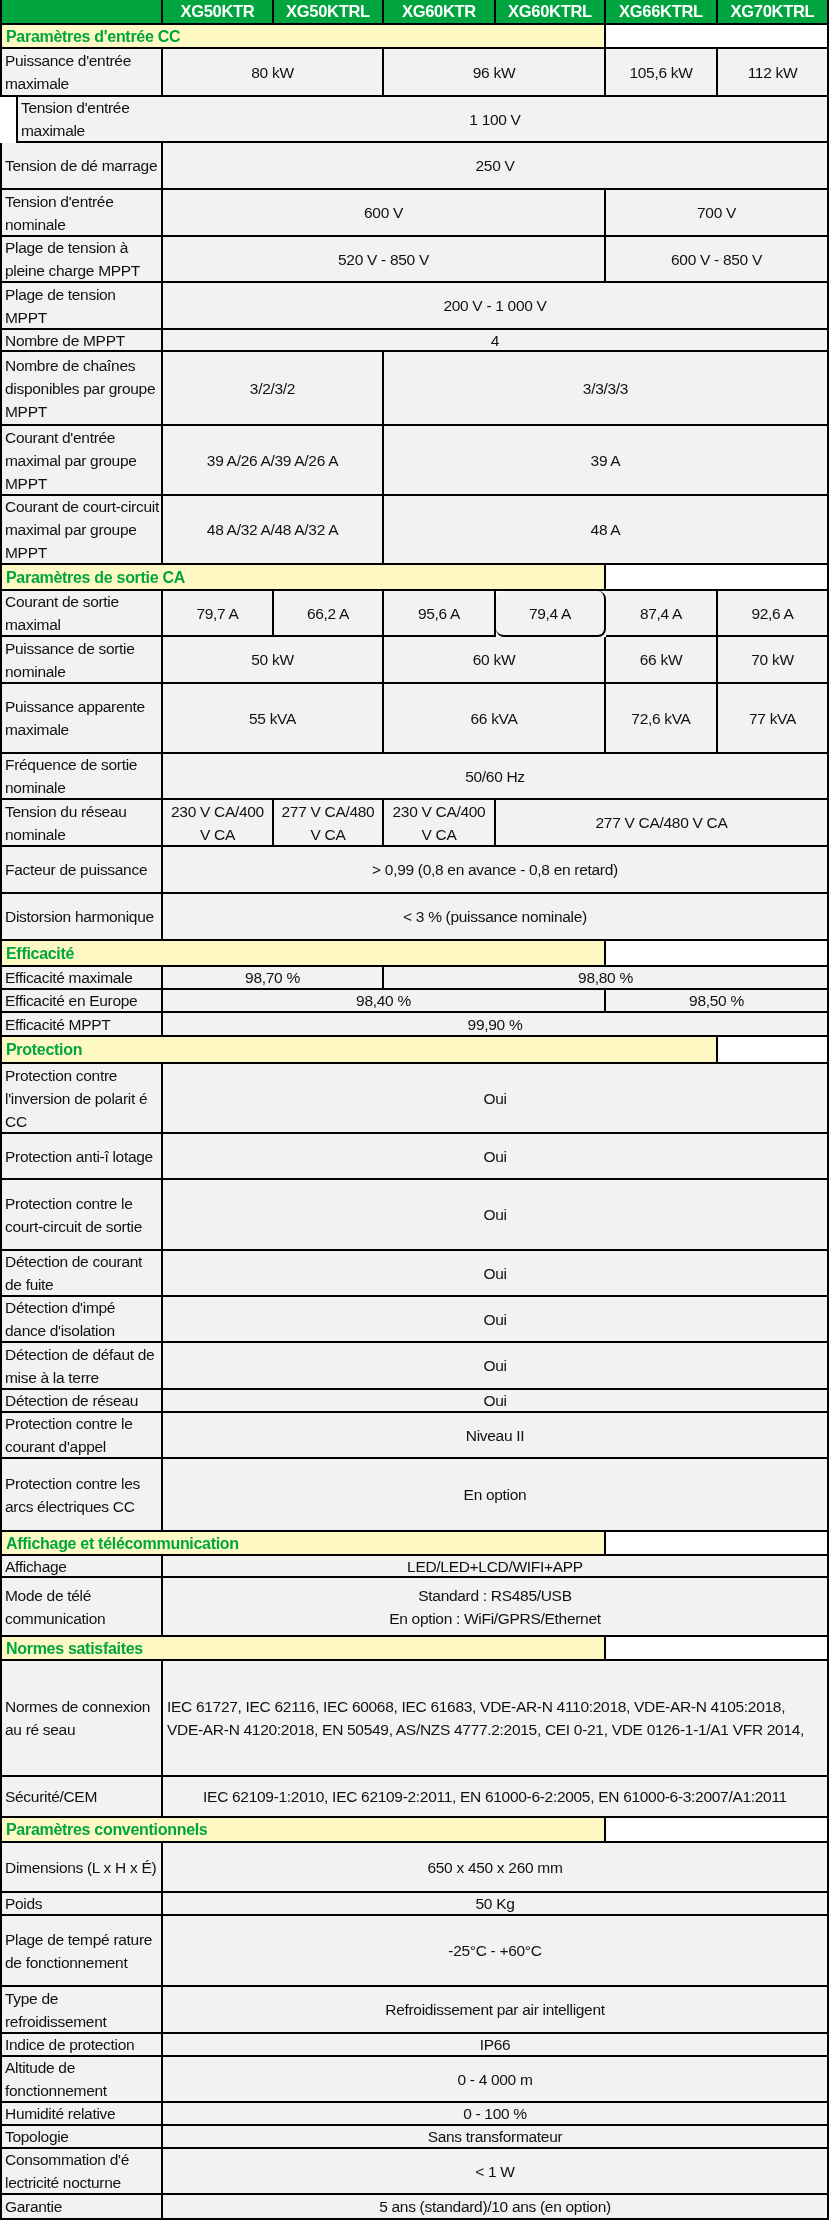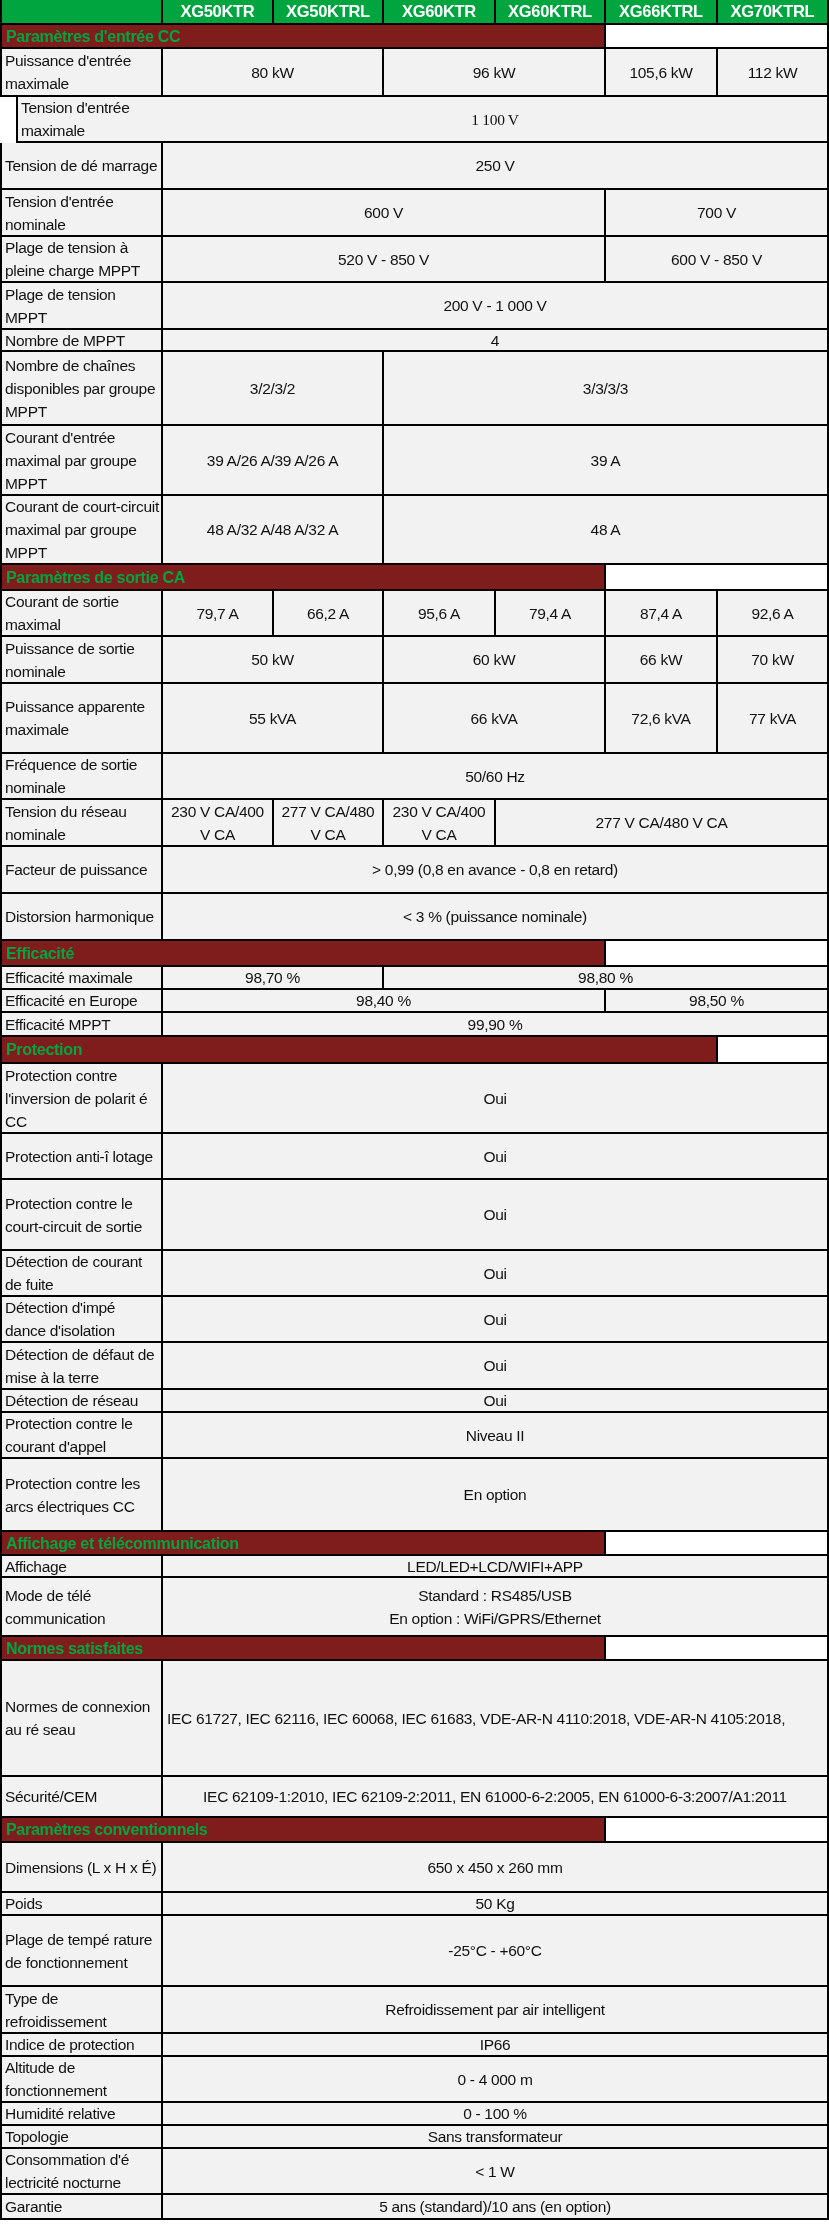--- a/index.html
+++ b/index.html
@@ -6,21 +6,21 @@
   body { width: 829px; height: 2225px; position: relative; overflow: hidden;
          font-family: "Liberation Sans", "DejaVu Sans", sans-serif; color: #111; }
   #sheet { position: absolute; left: 0; top: 0; width: 829px; height: 2225px; }
   .cell { position: absolute; box-sizing: border-box; display: flex; align-items: center;
           justify-content: center; text-align: center; font-size: 15.5px; line-height: 23px;
           background: #f2f2f2; border-right: 2px solid #000; border-bottom: 2px solid #000;
           padding: 0 2px; overflow: hidden; letter-spacing: -0.3px; }
   .cell.label { justify-content: flex-start; text-align: left; padding-left: 3px; border-left: 2px solid #000; }
   .cell.hdr { background: #00a540; color: #fff; font-weight: bold; font-size: 16.5px; }
   .cell.hdr.corner { border-left: 2px solid #000; }
-  .cell.section { background: #7f1d1d; color: #00a540; font-weight: bold; justify-content: flex-start;
+  .cell.section { background: #fef9c3; color: #00a540; font-weight: bold; justify-content: flex-start;
                   padding-left: 4px; font-size: 16px; border-left: 2px solid #000; }
   .cell.section-tail { background: #ffffff; }
   .cell.multiline { flex-direction: column; }
   .cell.left-text { justify-content: center; align-items: flex-start; text-align: left; padding-left: 4px; }
 </style>
 </head>
 <body>
 
 <div id="sheet">
 
@@ -34,21 +34,21 @@
 
   <div id="body-rows">
       <div class="cell section" style="left: 0px; top: 25px; width: 606px; height: 24px;">Paramètres d'entrée CC</div>
       <div class="cell section-tail" style="left: 606px; top: 25px; width: 223px; height: 24px;"></div>
       <div class="cell label" style="left: 0px; top: 49px; width: 163px; height: 48px;">Puissance d'entrée maximale</div>
       <div class="cell value" style="left: 163px; top: 49px; width: 221px; height: 48px;">80 kW</div>
       <div class="cell value" style="left: 384px; top: 49px; width: 222px; height: 48px;">96 kW</div>
       <div class="cell value" style="left: 606px; top: 49px; width: 112px; height: 48px;">105,6 kW</div>
       <div class="cell value" style="left: 718px; top: 49px; width: 111px; height: 48px;">112 kW</div>
       <div class="cell label" style="left: 0px; top: 97px; width: 163px; height: 46px; margin-left: 16px;">Tension d'entrée maximale</div>
-      <div class="cell value" style="left: 163px; top: 97px; width: 666px; height: 46px; font-family: Liberation Serif, serif;">1 100 V</div>
+      <div class="cell value" style="left: 163px; top: 97px; width: 666px; height: 46px;">1 100 V</div>
       <div class="cell label" style="left: 0px; top: 143px; width: 163px; height: 47px;">Tension de dé marrage</div>
       <div class="cell value" style="left: 163px; top: 143px; width: 666px; height: 47px;">250 V</div>
       <div class="cell label" style="left: 0px; top: 190px; width: 163px; height: 47px;">Tension d'entrée nominale</div>
       <div class="cell value" style="left: 163px; top: 190px; width: 443px; height: 47px;">600 V</div>
       <div class="cell value" style="left: 606px; top: 190px; width: 223px; height: 47px;">700 V</div>
       <div class="cell label" style="left: 0px; top: 237px; width: 163px; height: 46px;">Plage de tension à pleine charge MPPT</div>
       <div class="cell value" style="left: 163px; top: 237px; width: 443px; height: 46px;">520 V - 850 V</div>
       <div class="cell value" style="left: 606px; top: 237px; width: 223px; height: 46px;">600 V - 850 V</div>
       <div class="cell label" style="left: 0px; top: 283px; width: 163px; height: 47px;">Plage de tension MPPT</div>
       <div class="cell value" style="left: 163px; top: 283px; width: 666px; height: 47px;">200 V - 1 000 V</div>
@@ -62,21 +62,21 @@
       <div class="cell value" style="left: 384px; top: 426px; width: 445px; height: 70px;">39 A</div>
       <div class="cell label" style="left: 0px; top: 496px; width: 163px; height: 69px;">Courant de court-circuit maximal par groupe MPPT</div>
       <div class="cell value" style="left: 163px; top: 496px; width: 221px; height: 69px;">48 A/32 A/48 A/32 A</div>
       <div class="cell value" style="left: 384px; top: 496px; width: 445px; height: 69px;">48 A</div>
       <div class="cell section" style="left: 0px; top: 565px; width: 606px; height: 26px;">Paramètres de sortie CA</div>
       <div class="cell section-tail" style="left: 606px; top: 565px; width: 223px; height: 26px;"></div>
       <div class="cell label" style="left: 0px; top: 591px; width: 163px; height: 46px;">Courant de sortie maximal</div>
       <div class="cell value" style="left: 163px; top: 591px; width: 111px; height: 46px;">79,7 A</div>
       <div class="cell value" style="left: 274px; top: 591px; width: 110px; height: 46px;">66,2 A</div>
       <div class="cell value" style="left: 384px; top: 591px; width: 112px; height: 46px;">95,6 A</div>
-      <div class="cell value" style="left: 496px; top: 591px; width: 110px; height: 46px;">79,4 A</div>
+      <div class="cell value" style="left: 496px; top: 591px; width: 110px; height: 46px; border-radius: 8px;">79,4 A</div>
       <div class="cell value" style="left: 606px; top: 591px; width: 112px; height: 46px;">87,4 A</div>
       <div class="cell value" style="left: 718px; top: 591px; width: 111px; height: 46px;">92,6 A</div>
       <div class="cell label" style="left: 0px; top: 637px; width: 163px; height: 47px;">Puissance de sortie nominale</div>
       <div class="cell value" style="left: 163px; top: 637px; width: 221px; height: 47px;">50 kW</div>
       <div class="cell value" style="left: 384px; top: 637px; width: 222px; height: 47px;">60 kW</div>
       <div class="cell value" style="left: 606px; top: 637px; width: 112px; height: 47px;">66 kW</div>
       <div class="cell value" style="left: 718px; top: 637px; width: 111px; height: 47px;">70 kW</div>
       <div class="cell label" style="left: 0px; top: 684px; width: 163px; height: 70px;">Puissance apparente maximale</div>
       <div class="cell value" style="left: 163px; top: 684px; width: 221px; height: 70px;">55 kVA</div>
       <div class="cell value" style="left: 384px; top: 684px; width: 222px; height: 70px;">66 kVA</div>
@@ -130,20 +130,21 @@
       <div class="cell label" style="left: 0px; top: 1578px; width: 163px; height: 59px;">Mode de télé communication</div>
       <div class="cell value multiline" style="left: 163px; top: 1578px; width: 666px; height: 59px;">
         <div>Standard : RS485/USB</div>
         <div>En option : WiFi/GPRS/Ethernet</div>
       </div>
       <div class="cell section" style="left: 0px; top: 1637px; width: 606px; height: 24px;">Normes satisfaites</div>
       <div class="cell section-tail" style="left: 606px; top: 1637px; width: 223px; height: 24px;"></div>
       <div class="cell label" style="left: 0px; top: 1661px; width: 163px; height: 116px;">Normes de connexion au ré seau</div>
       <div class="cell value multiline left-text" style="left: 163px; top: 1661px; width: 666px; height: 116px;">
         <div>IEC 61727, IEC 62116, IEC 60068, IEC 61683, VDE-AR-N 4110:2018, VDE-AR-N 4105:2018,</div>
+        <div>VDE-AR-N 4120:2018, EN 50549, AS/NZS 4777.2:2015, CEI 0-21, VDE 0126-1-1/A1 VFR 2014,</div>
       </div>
       <div class="cell label" style="left: 0px; top: 1777px; width: 163px; height: 41px;">Sécurité/CEM</div>
       <div class="cell value" style="left: 163px; top: 1777px; width: 666px; height: 41px;">IEC 62109-1:2010, IEC 62109-2:2011, EN 61000-6-2:2005, EN 61000-6-3:2007/A1:2011</div>
       <div class="cell section" style="left: 0px; top: 1818px; width: 606px; height: 25px;">Paramètres conventionnels</div>
       <div class="cell section-tail" style="left: 606px; top: 1818px; width: 223px; height: 25px;"></div>
       <div class="cell label" style="left: 0px; top: 1843px; width: 163px; height: 50px;">Dimensions (L x H x É)</div>
       <div class="cell value" style="left: 163px; top: 1843px; width: 666px; height: 50px;">650 x 450 x 260 mm</div>
       <div class="cell label" style="left: 0px; top: 1893px; width: 163px; height: 23px;">Poids</div>
       <div class="cell value" style="left: 163px; top: 1893px; width: 666px; height: 23px;">50 Kg</div>
       <div class="cell label" style="left: 0px; top: 1916px; width: 163px; height: 71px;">Plage de tempé rature de fonctionnement</div>

